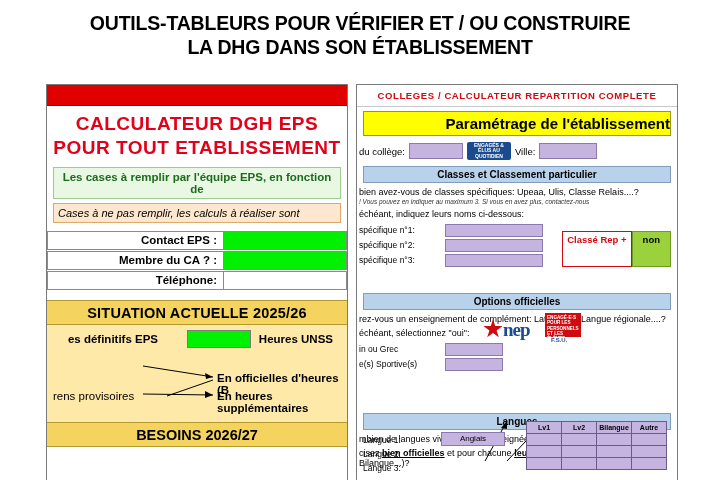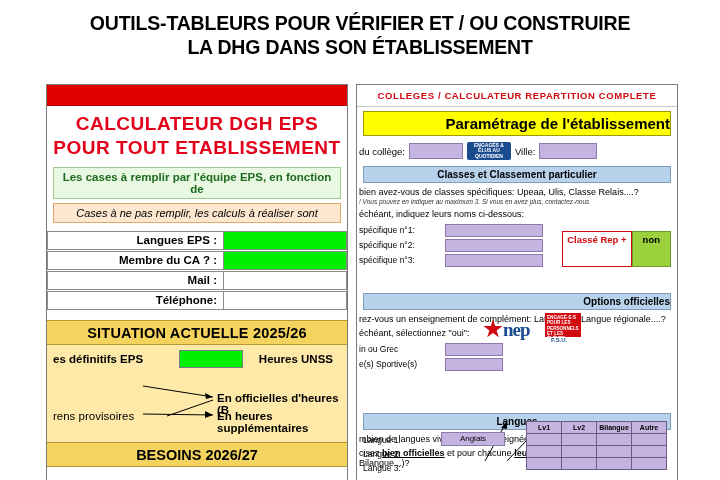--- a/index.html
+++ b/index.html
@@ -68,21 +68,21 @@
     text-align: center;
     padding: 3px 4px;
     font-weight: bold;
   }
   .lp-orange-note {
     margin: 4px 6px 0 6px;
     background: #fde8cf;
     border: 1px solid #e0a96b;
     color: #000000;
     font-size: 11px;
-    text-align: center;
+    text-align: left;
     padding: 3px 4px;
     font-style: italic;
   }
   .lp-rows {
     margin: 8px 0 0 0;
   }
   .lp-row {
     display: flex;
     height: 19px;
     align-items: stretch;
@@ -125,21 +125,21 @@
     padding: 0 0 6px 0;
   }
   .lp-sub {
     display: flex;
     align-items: center;
     height: 22px;
     padding: 3px 6px 0 6px;
     font-size: 11.5px;
     font-weight: bold;
   }
-  .lp-sub .s-lbl { flex: 0 0 120px; text-align: left; padding-right: 6px;}
+  .lp-sub .s-lbl { flex: 0 0 120px; text-align: center; padding-right: 14px;}
   .lp-sub .s-box {
     width: 62px; height: 16px;
     background: #00f000;
     border: 1px solid #7c7c7c;
   }
   .lp-sub .s-lbl2 { flex: 1 1 auto; text-align: right; padding-right: 8px; }
   .lp-arrows {
     position: relative;
     height: 66px;
     font-size: 11.5px;
@@ -376,30 +376,26 @@
     <div class="lp-redbar"></div>
     <div class="lp-title">
       <span>CALCULATEUR DGH EPS</span>
       <span class="l2">POUR TOUT ETABLISSEMENT</span>
     </div>
     <div class="lp-green-note">Les cases à remplir par l'équipe EPS, en fonction de</div>
     <div class="lp-orange-note">Cases à ne pas remplir, les calculs à réaliser sont</div>
 
     <div class="lp-rows">
       <div class="lp-row">
-        <div class="lbl">Langues EPS :</div>
+        <div class="lbl">Contact EPS :</div>
         <div class="val"></div>
       </div>
       <div class="lp-row">
         <div class="lbl">Membre du CA ? :</div>
         <div class="val"></div>
-      </div>
-      <div class="lp-row">
-        <div class="lbl">Mail :</div>
-        <div class="val blank"></div>
       </div>
       <div class="lp-row">
         <div class="lbl">Téléphone:</div>
         <div class="val blank"></div>
       </div>
     </div>
 
     <div class="lp-situation">SITUATION ACTUELLE 2025/26</div>
 
     <div class="lp-yellow">
@@ -456,21 +452,21 @@
         <div class="sl">spécifique n°3:</div>
         <div class="sf"></div>
       </div>
     </div>
 
     <div class="rep-box">
       <div class="rep-lbl">Classé Rep +</div>
       <div class="rep-val">non</div>
     </div>
 
-    <div class="rp-bluebar" style="margin-top:26px;text-align:right;">Options officielles</div>
+    <div class="rp-bluebar" style="margin-top:26px;">Options officielles</div>
     <div class="rp-q">rez-vous un enseignement de complément: Latin-Grec, Langue régionale....?</div>
     <div class="rp-q">échéant, sélectionnez "oui":</div>
 
     <div class="rp-spec-rows">
       <div class="rp-spec-row">
         <div class="sl">in ou Grec</div>
         <div class="sf" style="width:56px;"></div>
       </div>
       <div class="rp-spec-row">
         <div class="sl">e(s) Sportive(s)</div>

